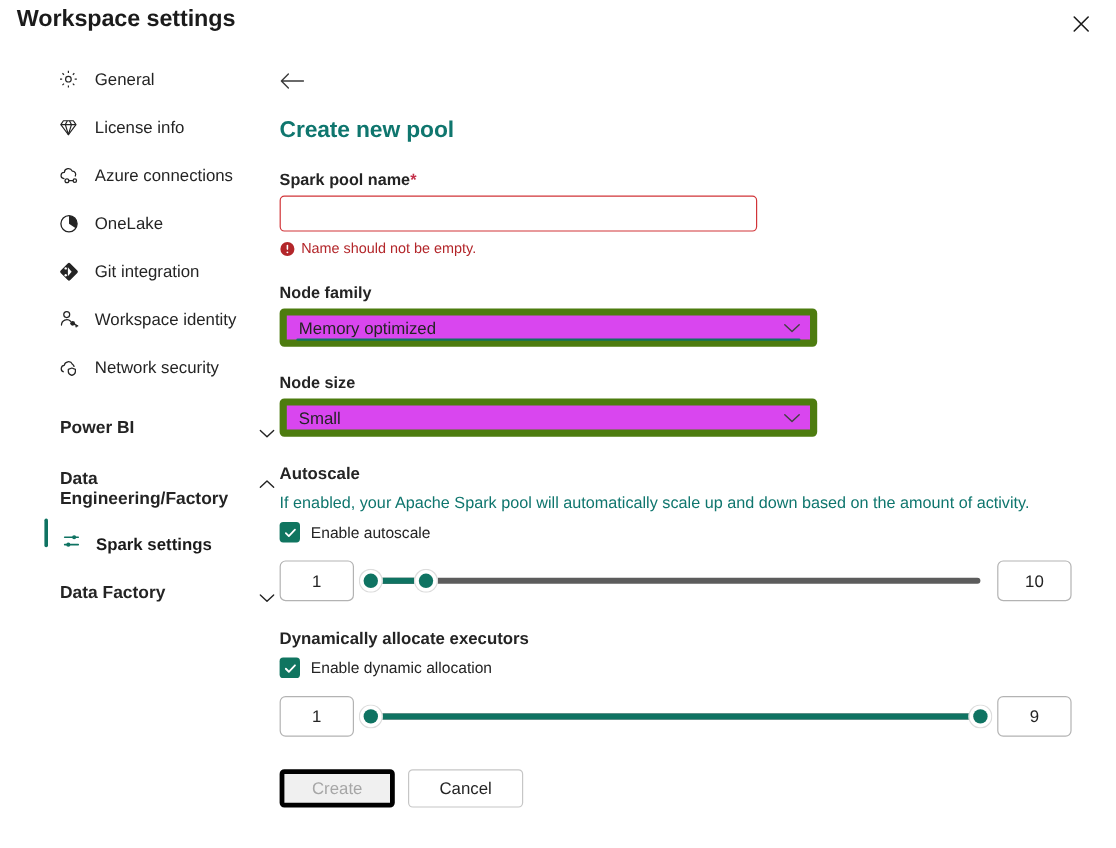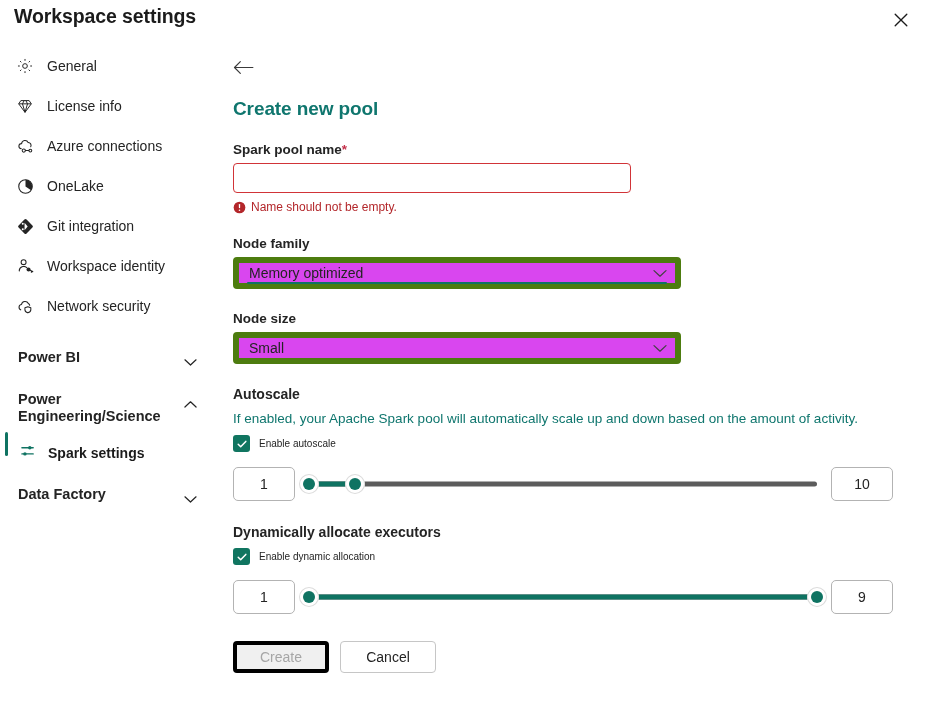--- a/index.html
+++ b/index.html
@@ -48,20 +48,21 @@
     padding: 0;
   }
 
   
   .sidebar {
     position: absolute;
     left: 0;
     top: 46px;
     width: 215px;
     bottom: 0;
+    padding-left: 32px;
   }
   .nav-item {
     display: flex;
     align-items: center;
     height: 40px;
     padding-left: 14px;
     cursor: pointer;
     position: relative;
     box-sizing: border-box;
   }
@@ -253,21 +254,21 @@
     width: 17px; height: 17px;
     border-radius: 3px;
     background: #107560;
     display: flex;
     align-items: center;
     justify-content: center;
     flex: 0 0 17px;
   }
   .check-label {
     margin-left: 9px;
-    font-size: 10px;
+    font-size: 13px;
     color: #242424;
   }
 
   
   .slider-row {
     display: flex;
     align-items: center;
     margin-top: 14px;
     height: 36px;
   }
@@ -449,21 +450,21 @@
   <div class="group" style="margin-top:14px;">
     <span class="group-label">Power BI</span>
     <span class="chev">
       <svg width="13" height="9" viewBox="0 0 14 9" fill="none" stroke="#242424" stroke-width="1.3" stroke-linecap="round" stroke-linejoin="round">
           <path d="M1 1.6 7 7.2 13 1.6"></path>
         </svg>
     </span>
   </div>
 
   <div class="group" style="margin-top:8px;">
-    <span class="group-label">Power Engineering/Science</span>
+    <span class="group-label">Data Engineering/Factory</span>
     <span class="chev">
       <svg width="13" height="9" viewBox="0 0 14 9" fill="none" stroke="#242424" stroke-width="1.3" stroke-linecap="round" stroke-linejoin="round">
           <path d="M1 7.2 7 1.6 13 7.2"></path>
         </svg>
     </span>
   </div>
 
   <div class="subnav-item selected" style="margin-top:2px;">
     <span class="sel-bar"></span>
     <span class="subnav-icon">

